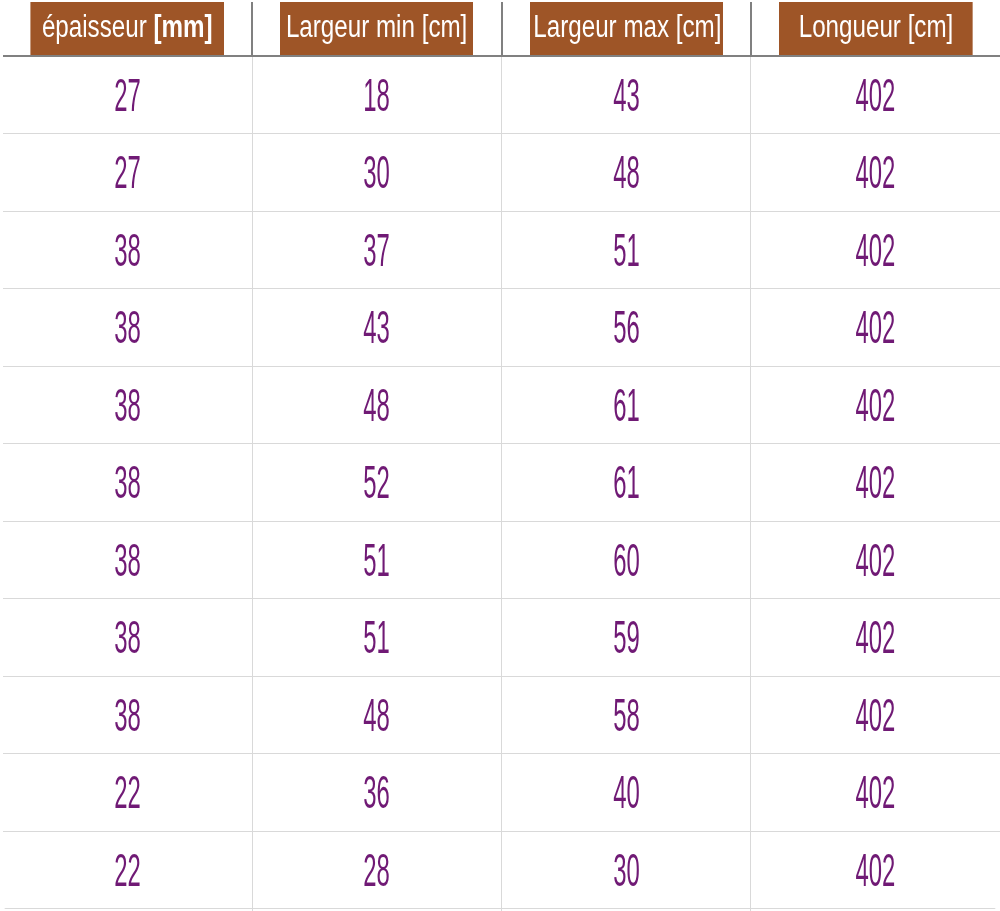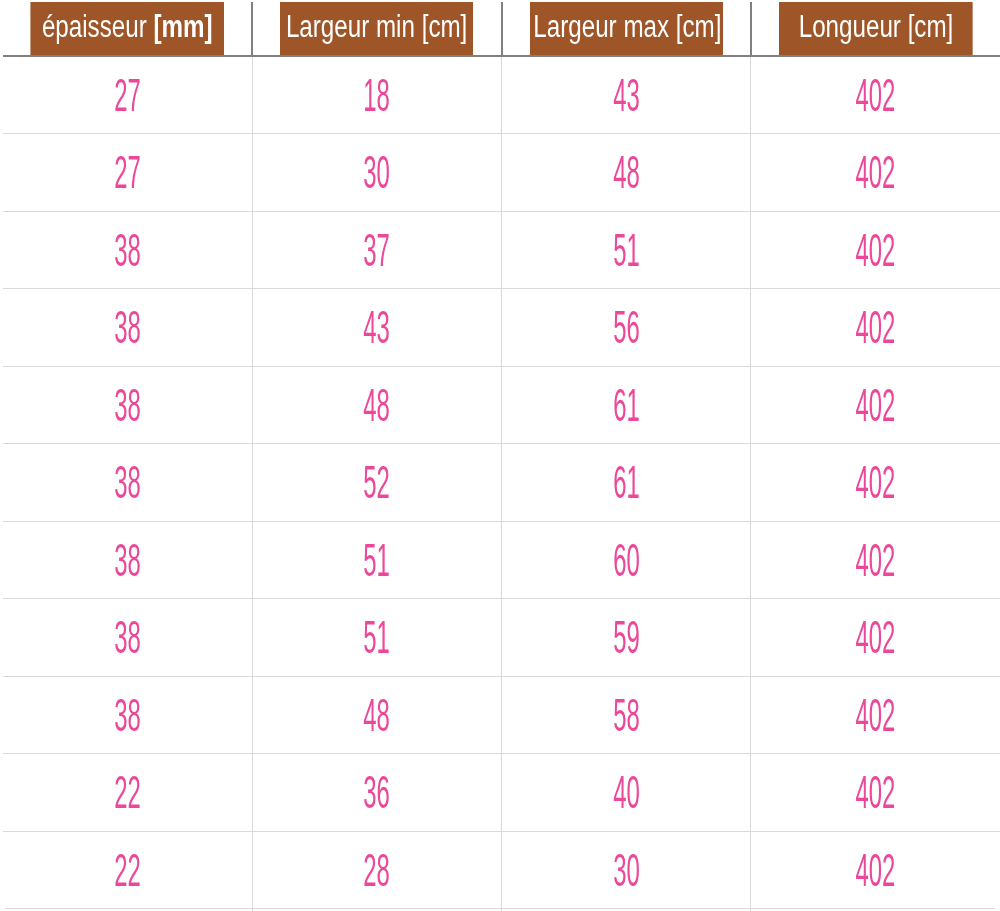--- a/index.html
+++ b/index.html
@@ -56,21 +56,21 @@
   thead th .unit-bold { font-weight: bold; }
 
   
   tbody tr { height: 77.5px; }
 
   tbody td {
     text-align: center;
     vertical-align: middle;
     font-size: 46px;
     line-height: 1;
-    color: #ec4899;
+    color: #701a75;
     border-right: 1px solid #D9D9D9;
     border-bottom: 1px solid #D9D9D9;
     padding: 0;
     white-space: nowrap;
   }
   tbody td:last-child { border-right: none; }
 
   tbody td .num {
     display: inline-block;
     transform: scaleX(0.52);

